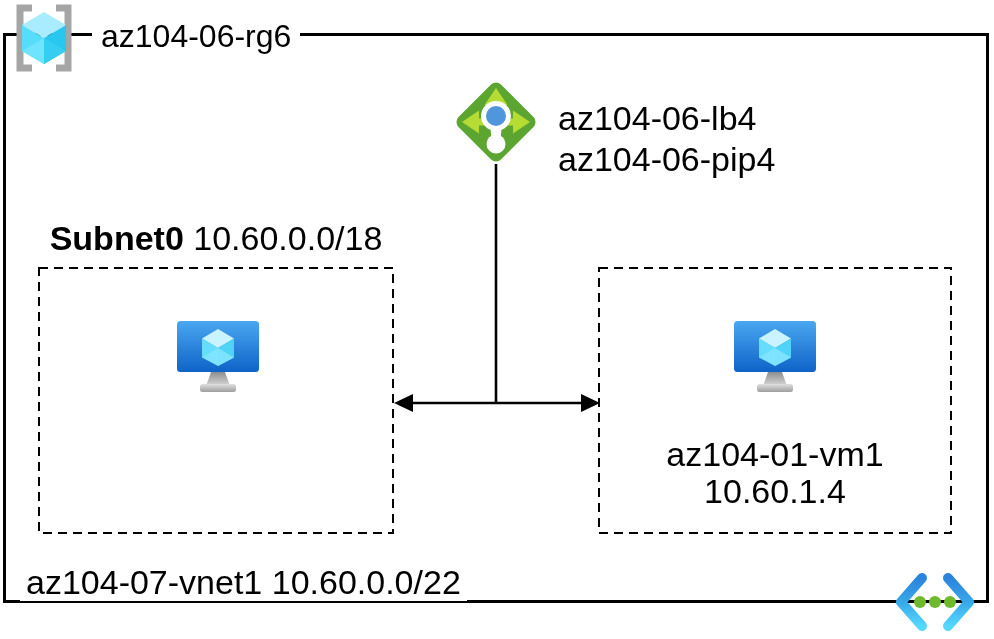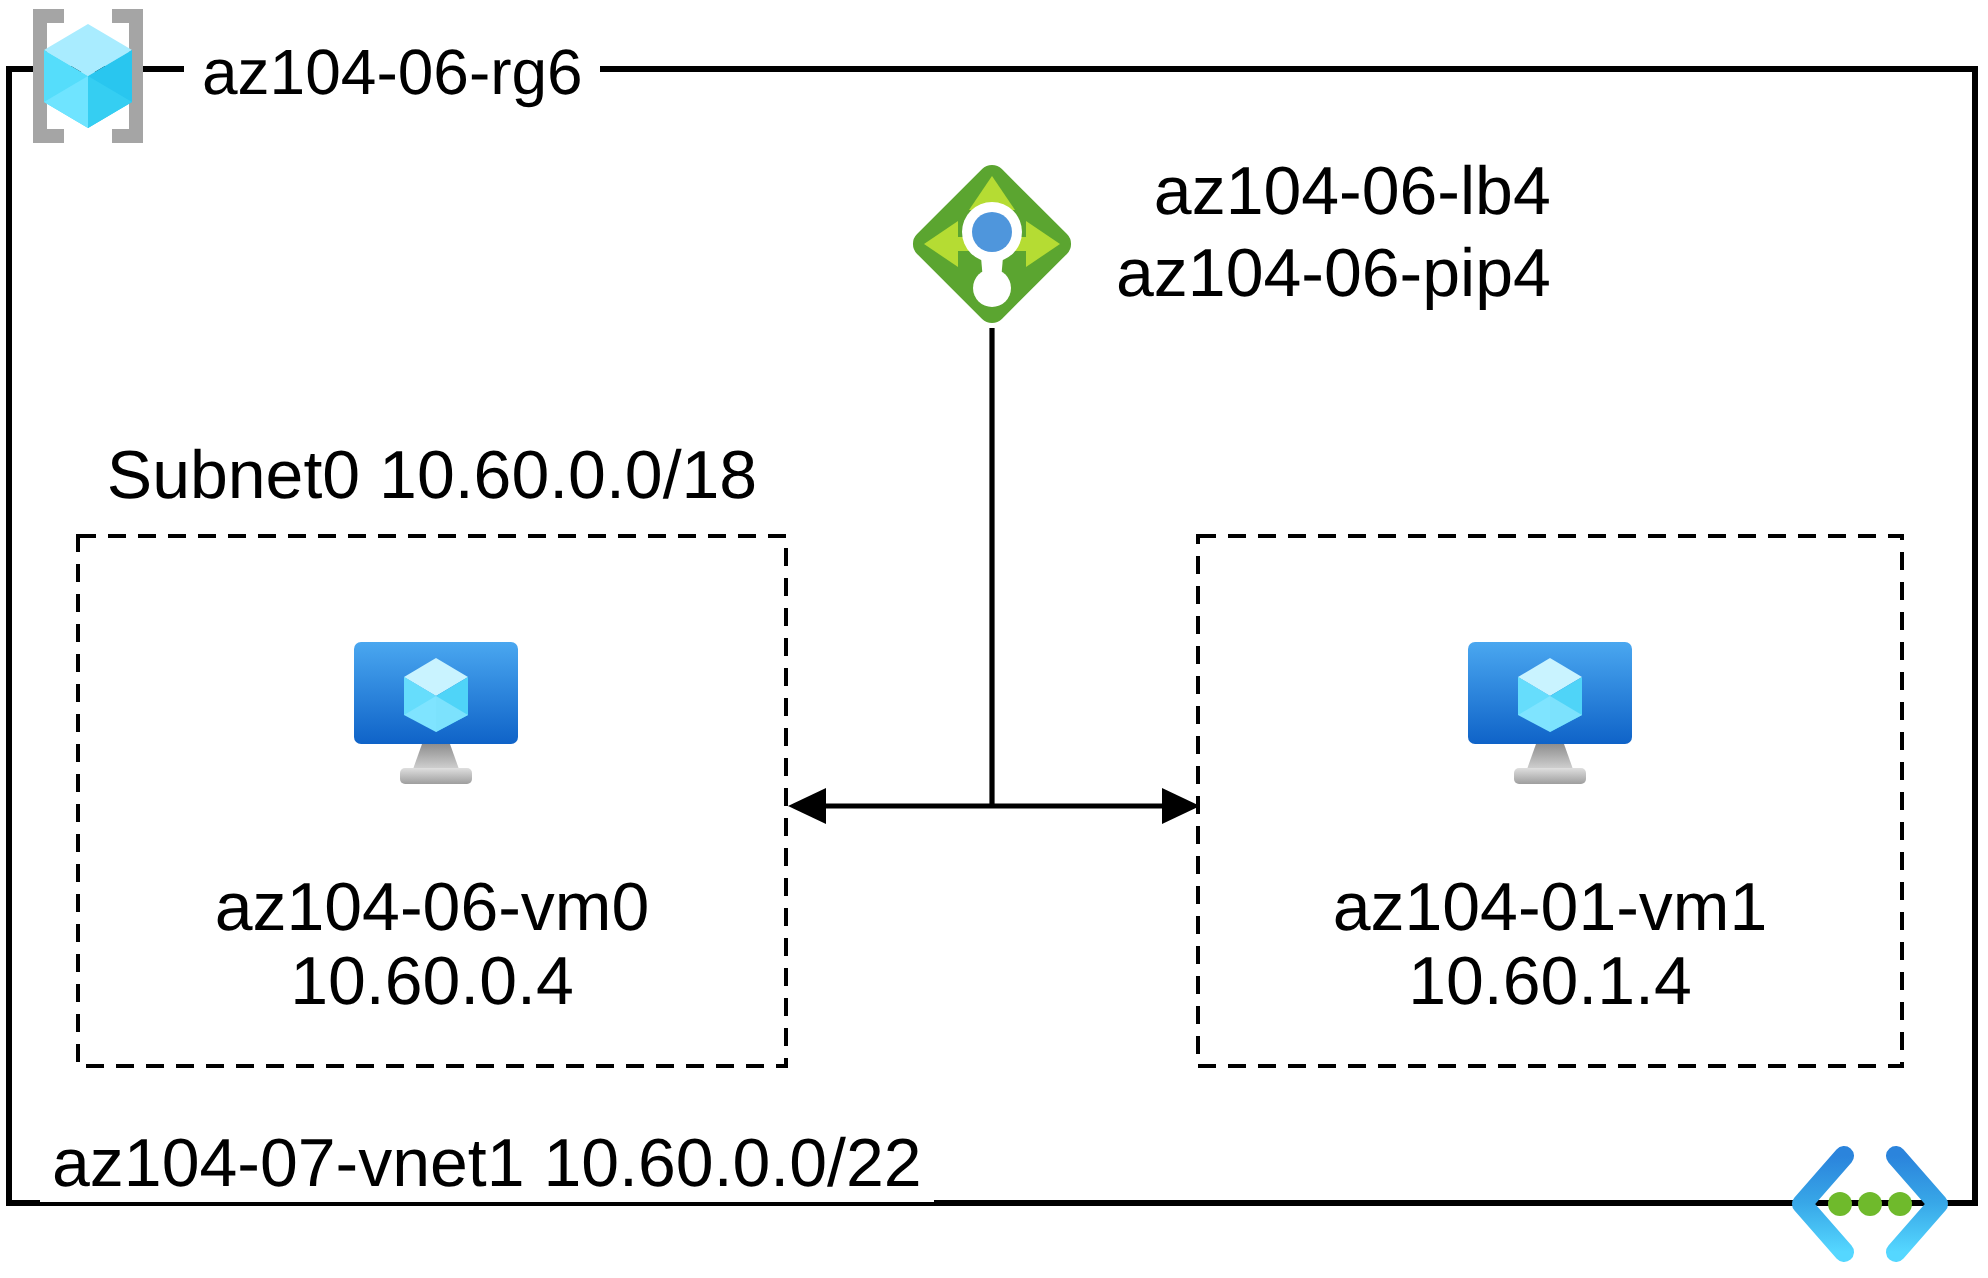--- a/index.html
+++ b/index.html
@@ -15,26 +15,26 @@
     left:3px;top:33px;width:986px;height:570px;
     border:3px solid #000;box-sizing:border-box;background:transparent;
   }
   .rg-title{
     left:92px;top:14px;height:44px;line-height:44px;
     font-size:32px;background:#fff;padding:0 9px;white-space:nowrap;
   }
 
   
   .lb-labels{
-    left:558px;top:76px;font-size:34px;line-height:41px;white-space:nowrap;text-align:right;
+    left:558px;top:98px;font-size:34px;line-height:41px;white-space:nowrap;
   }
 
   
   .subnet-label{height:44px;line-height:44px;font-size:34px;text-align:center;white-space:nowrap;}
-  .subnet-label .bold{font-weight:400;}
+  .subnet-label .bold{font-weight:700;}
   .subnet0-label{left:38px;top:216px;width:356px;}
   .subnet1-label{left:598px;top:216px;width:354px;}
 
   
   .subnet-box{pointer-events:none;}
   .subnet0-box{left:38px;top:267px;width:356px;height:267px;}
   .subnet1-box{left:598px;top:267px;width:354px;height:267px;}
 
   
   .vm0-icon{left:174px;top:318px;width:88px;height:82px;}
@@ -126,24 +126,20 @@
     <rect x="3" y="3" width="82" height="51" rx="3.5" fill="url(#vmScreenA)"></rect>
     <polygon points="44,11 60,20.5 44,30 28,20.5" fill="#C9F3FF"></polygon>
     <polygon points="28,20.5 44,30 44,48 28,39.5" fill="#7FE4FF"></polygon>
     <polygon points="28,20.5 44,30 28,39.5" fill="#66DDFC"></polygon>
     <polygon points="60,20.5 44,30 44,48 60,39.5" fill="#4FD4F8"></polygon>
     <polygon points="44,30 60,39.5 44,48" fill="#7CE2FD"></polygon>
     <polygon points="37,54 51,54 56,68 32,68" fill="url(#vmStandA)"></polygon>
     <rect x="26" y="66" width="36" height="8" rx="2.5" fill="url(#vmBaseA)"></rect>
   </svg>
 
-  <div class="abs vm-labels vm0-labels">
-    <div>az104-06-vm0</div>
-    <div>10.60.0.4</div>
-  </div>
 
   <svg class="abs subnet-box subnet1-box" viewBox="0 0 354 267">
     <rect x="1" y="1" width="352" height="265" fill="none" stroke="#000" stroke-width="2" stroke-dasharray="9 6"></rect>
   </svg>
 
   <svg class="abs vm1-icon" viewBox="0 0 88 82">
     <defs>
       <linearGradient id="vmScreenB" x1="0" y1="0" x2="0" y2="1">
         <stop offset="0" stop-color="#4AA7F0"></stop>
           <stop offset="1" stop-color="#0F63C8"></stop>

